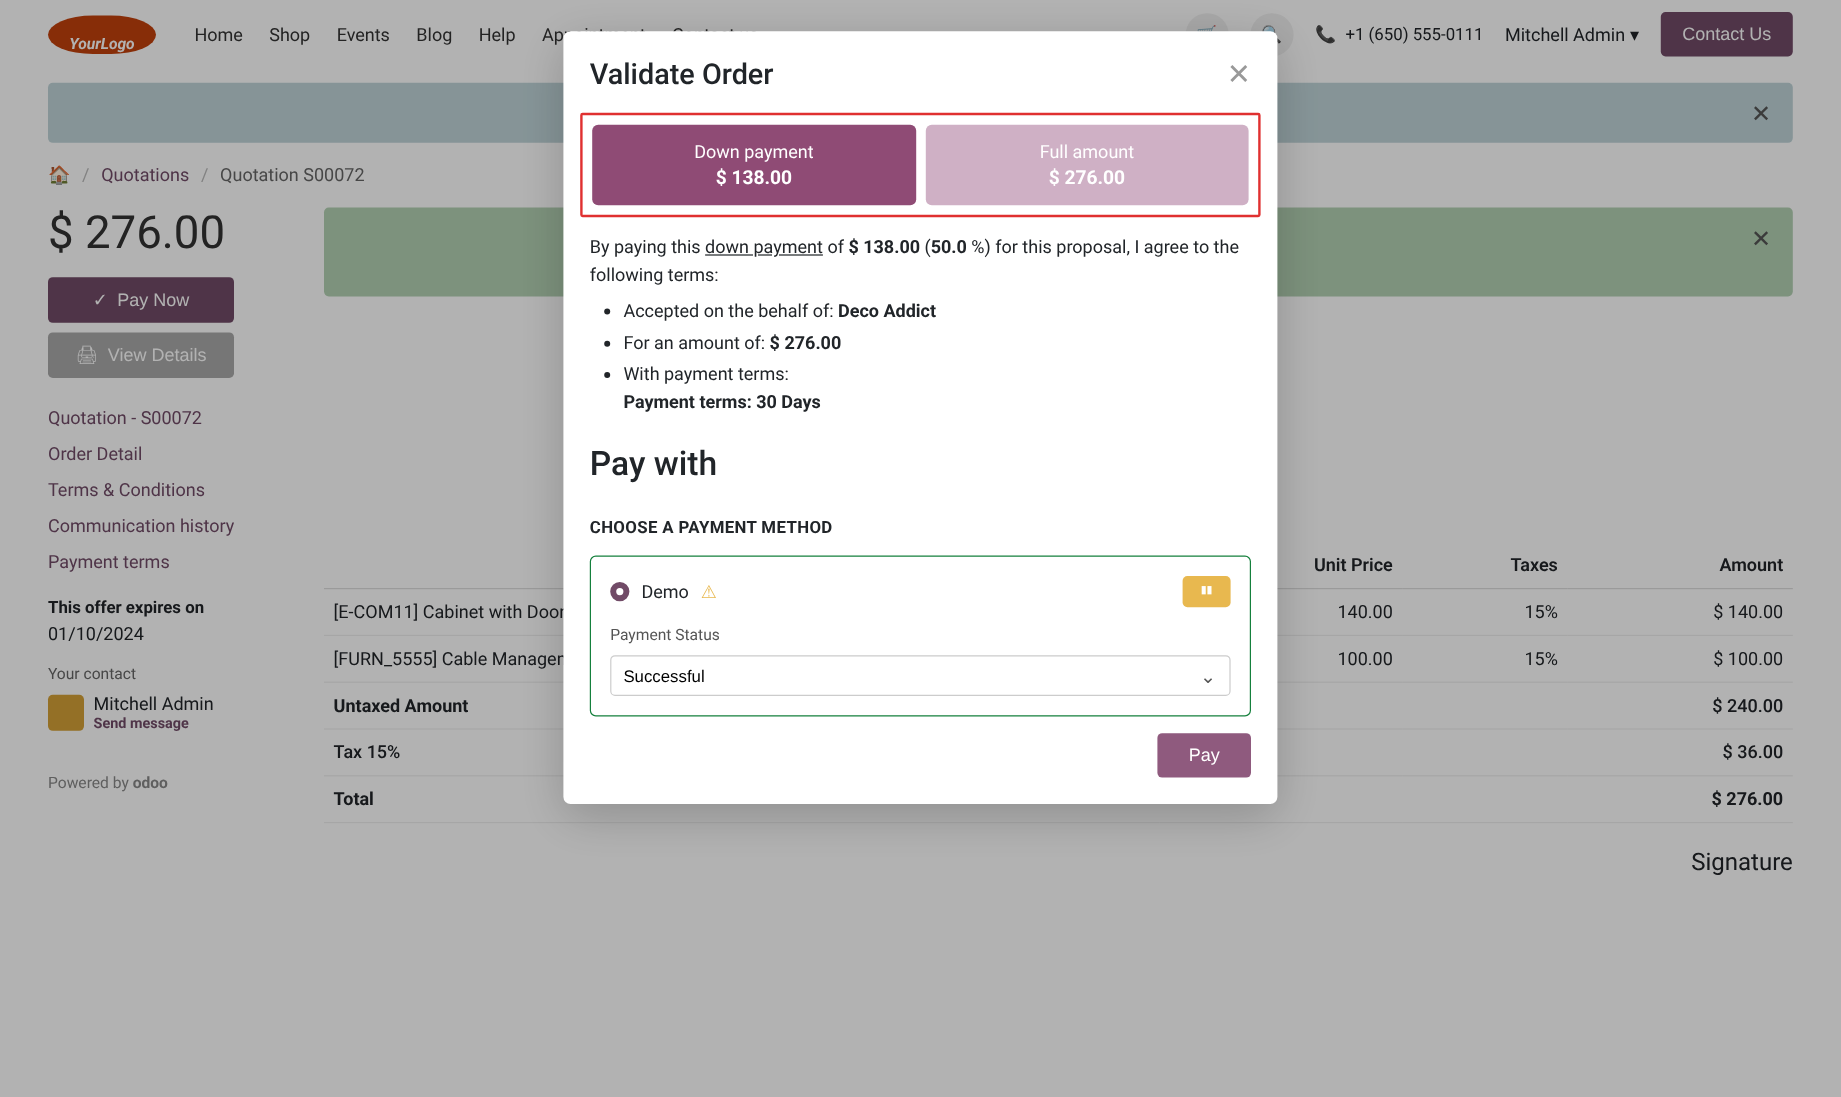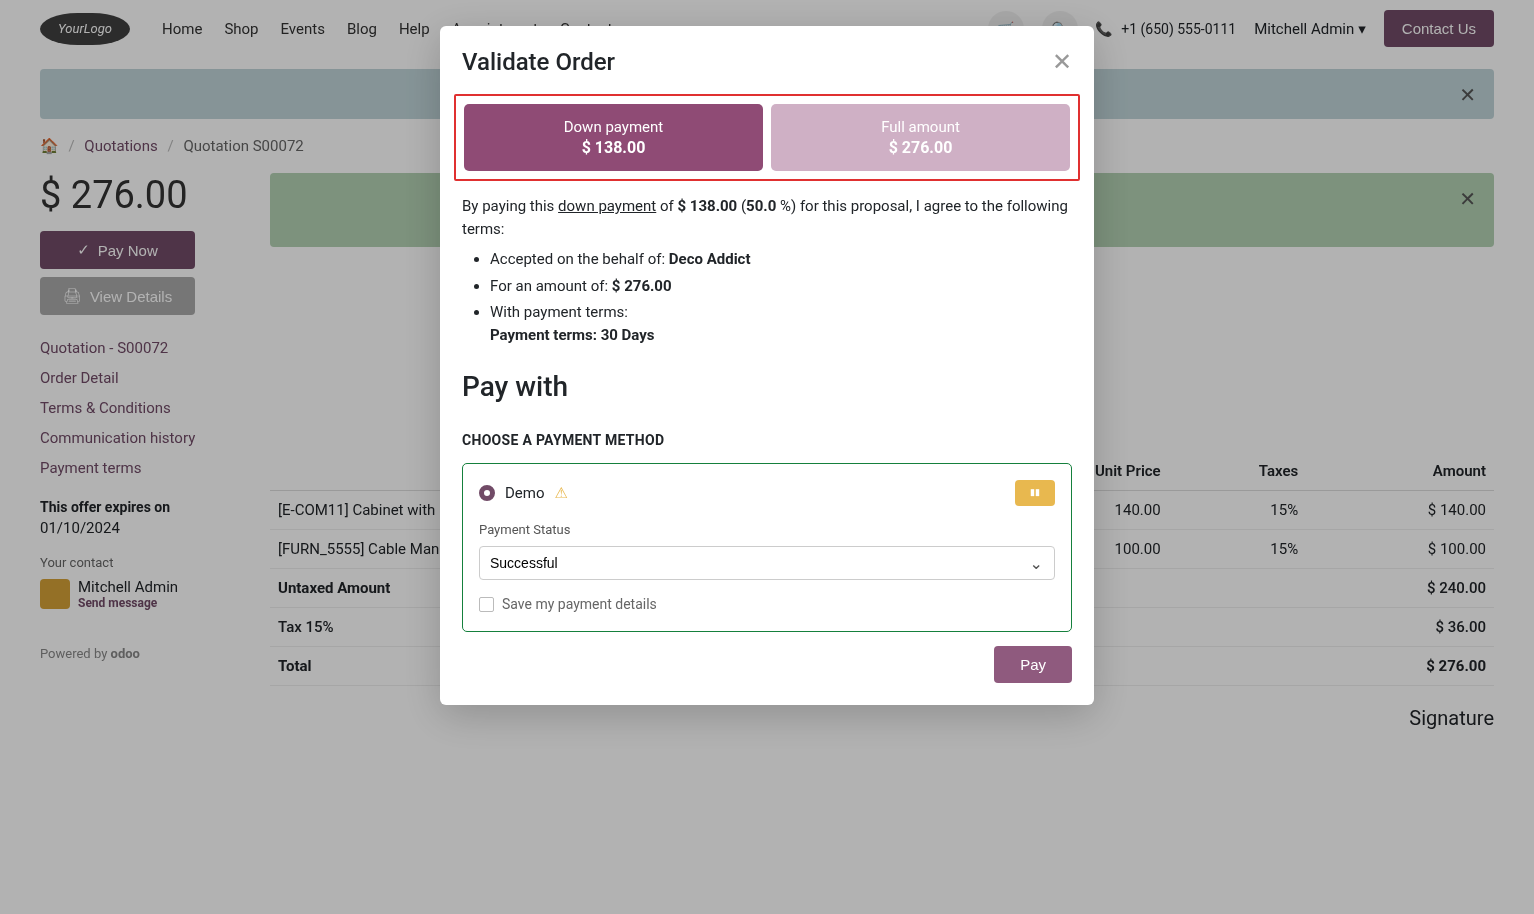--- a/index.html
+++ b/index.html
@@ -1,21 +1,21 @@
 <!DOCTYPE html>
 <html><head>
 <meta charset="utf-8">
 <style>
 * { box-sizing: border-box; margin: 0; padding: 0; }
 body { font-family: -apple-system, BlinkMacSystemFont, "Segoe UI", Roboto, sans-serif; font-size: 14px; color: #212529; background: #fff; }
 .overlay { position: fixed; inset: 0; background: rgba(0,0,0,0.3); z-index: 100; }
 
 
 .header { display: flex; align-items: center; padding: 10px 40px; background: #fff; }
-.logo { width: 90px; height: 32px; background: #404040; border-radius: 50%/60%; display: flex; align-items: center; justify-content: center; color: #fff; font-weight: normal; font-size: 13px; font-style: italic; }
+.logo { width: 90px; height: 32px; background: #c2410c; border-radius: 50%/60%; display: flex; align-items: flex-end; justify-content: center; color: #fff; font-weight: bold; font-size: 13px; font-style: italic; }
 .nav { display: flex; gap: 22px; margin-left: 32px; }
 .nav a { color: #333; text-decoration: none; font-size: 15px; }
 .header-right { margin-left: auto; display: flex; align-items: center; gap: 18px; }
 .icon-circle { width: 36px; height: 36px; border-radius: 50%; background: #f1f1f1; display: flex; align-items: center; justify-content: center; }
 .phone { display: flex; align-items: center; gap: 8px; font-size: 14px; }
 .user-menu { font-size: 15px; display: flex; align-items: center; gap: 4px; }
 .contact-btn { background: #714B67; color: #fff; border: none; padding: 10px 18px; border-radius: 4px; font-size: 15px; cursor: pointer; }
 
 
 .alert-bar { margin: 12px 40px 0; background: #c0d5d9; height: 50px; border-radius: 4px; position: relative; }
@@ -53,21 +53,21 @@
 table { width: 100%; border-collapse: collapse; margin-top: 20px; }
 th { text-align: right; padding: 10px 8px; font-weight: 600; font-size: 15px; border-bottom: 1px solid #ddd; }
 th:first-child { text-align: left; }
 td { padding: 10px 8px; text-align: right; font-size: 15px; border-bottom: 1px solid #eee; }
 td:first-child { text-align: left; }
 .total-row td { font-weight: 500; }
 .total-row.bold td { font-weight: bold; }
 .signature { text-align: right; font-size: 20px; margin-top: 20px; }
 
 
-.modal { position: fixed; left: 50%; top: 26px; transform: translateX(-50%); width: 654px; background: #fff; border-radius: 6px; box-shadow: 0 10px 40px rgba(0,0,0,0.2); z-index: 200; padding: 22px 0; }
+.modal { position: fixed; left: 50%; top: 26px; transform: translateX(-50%); width: 595px; background: #fff; border-radius: 6px; box-shadow: 0 10px 40px rgba(0,0,0,0.2); z-index: 200; padding: 22px 0; }
 .modal-header { display: flex; justify-content: space-between; align-items: center; padding: 0 22px 18px; }
 .modal-title { font-size: 24px; font-weight: 500; }
 .modal-close { font-size: 24px; color: #999; cursor: pointer; }
 .amount-toggle { display: flex; gap: 8px; padding: 0 22px; border: 2px solid #e03030; border-radius: 2px; margin: 0 14px 14px; padding: 8px; }
 .toggle-btn { flex: 1; padding: 14px; border-radius: 5px; text-align: center; cursor: pointer; font-size: 15px; }
 .toggle-btn.active { background: #8f4b75; color: #fff; }
 .toggle-btn.inactive { background: #cfb0c5; color: #fff; }
 .toggle-amount { font-weight: bold; font-size: 16px; margin-top: 2px; }
 .modal-body { padding: 0 22px; font-size: 15px; line-height: 1.5; }
 .modal-body a { text-decoration: underline; }
@@ -251,20 +251,16 @@
       <div class="form-row">
         <div class="form-group">
           <label class="form-label">Payment Status</label>
           <div class="select-wrap">
             <select class="form-select">
               <option>Successful</option>
             </select>
           </div>
         </div>
       </div>
-      <div class="checkbox-row">
-        <div class="checkbox"></div>
-        <span>Save my payment details</span>
-      </div>
     </div>
     <button class="pay-btn">Pay</button>
   </div>
 </div>
 
 </body></html>

